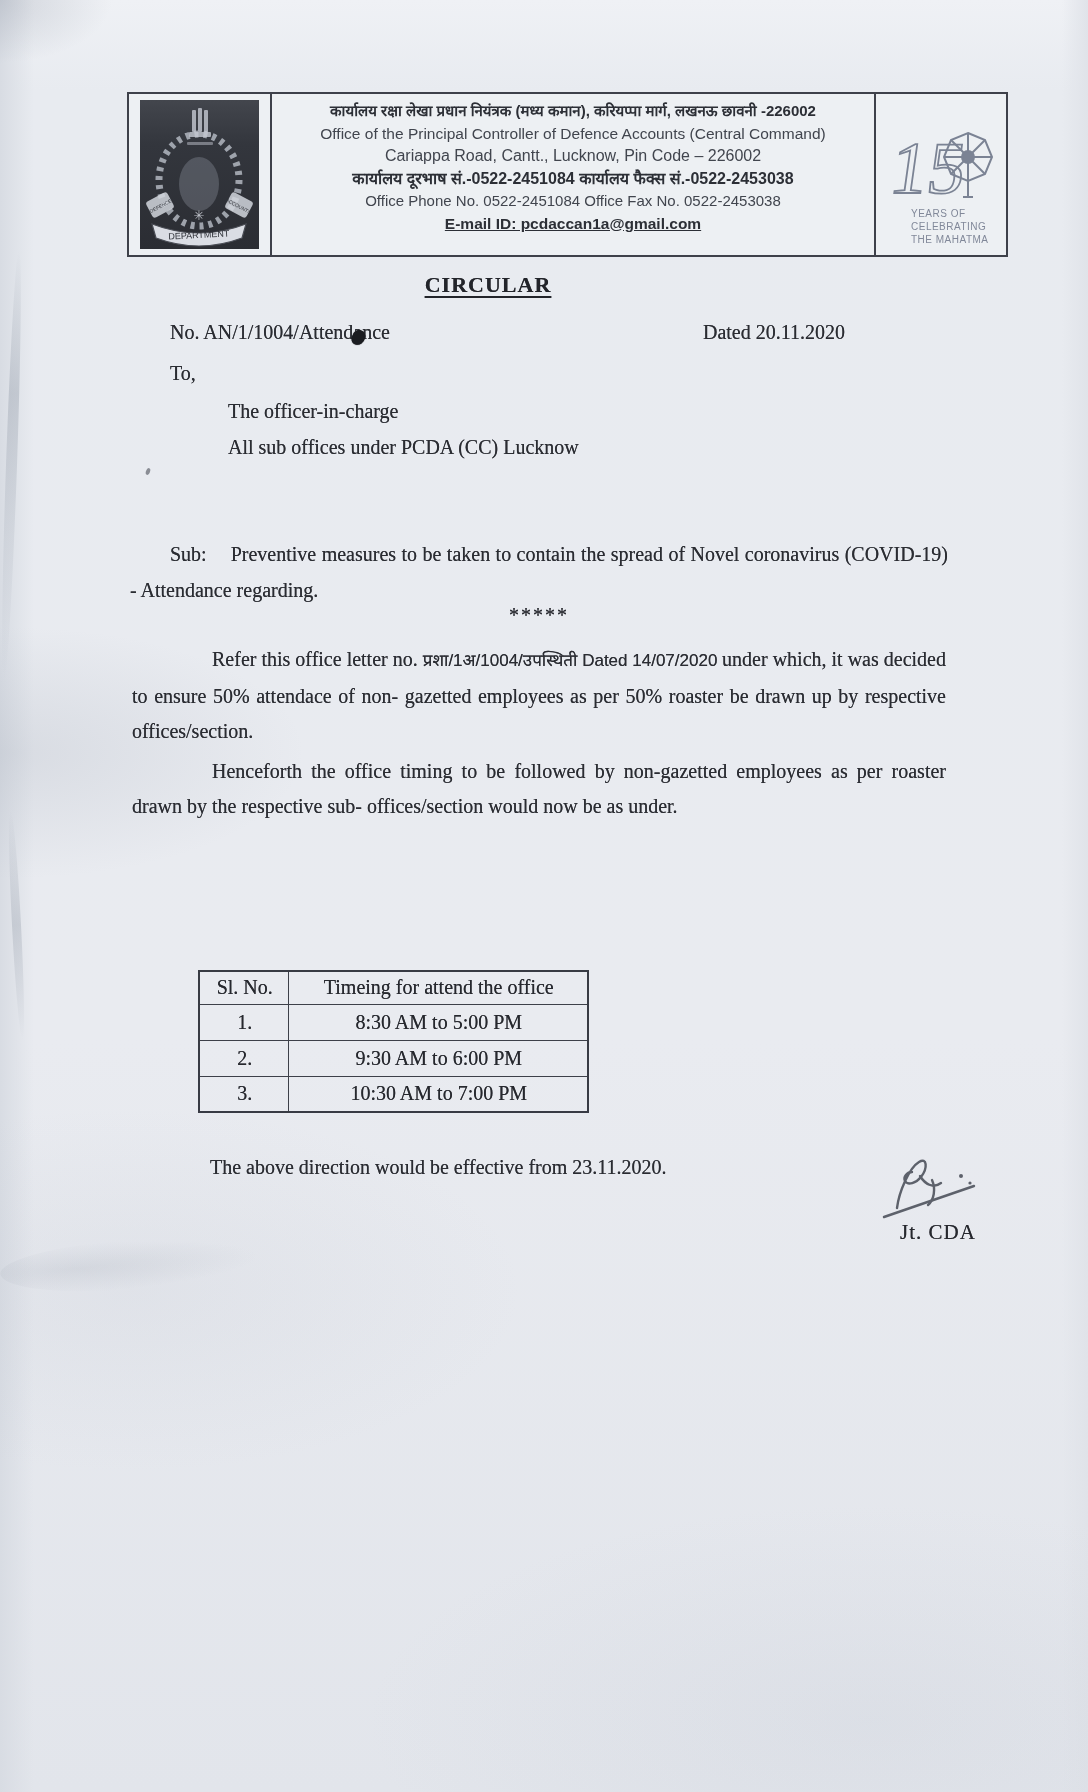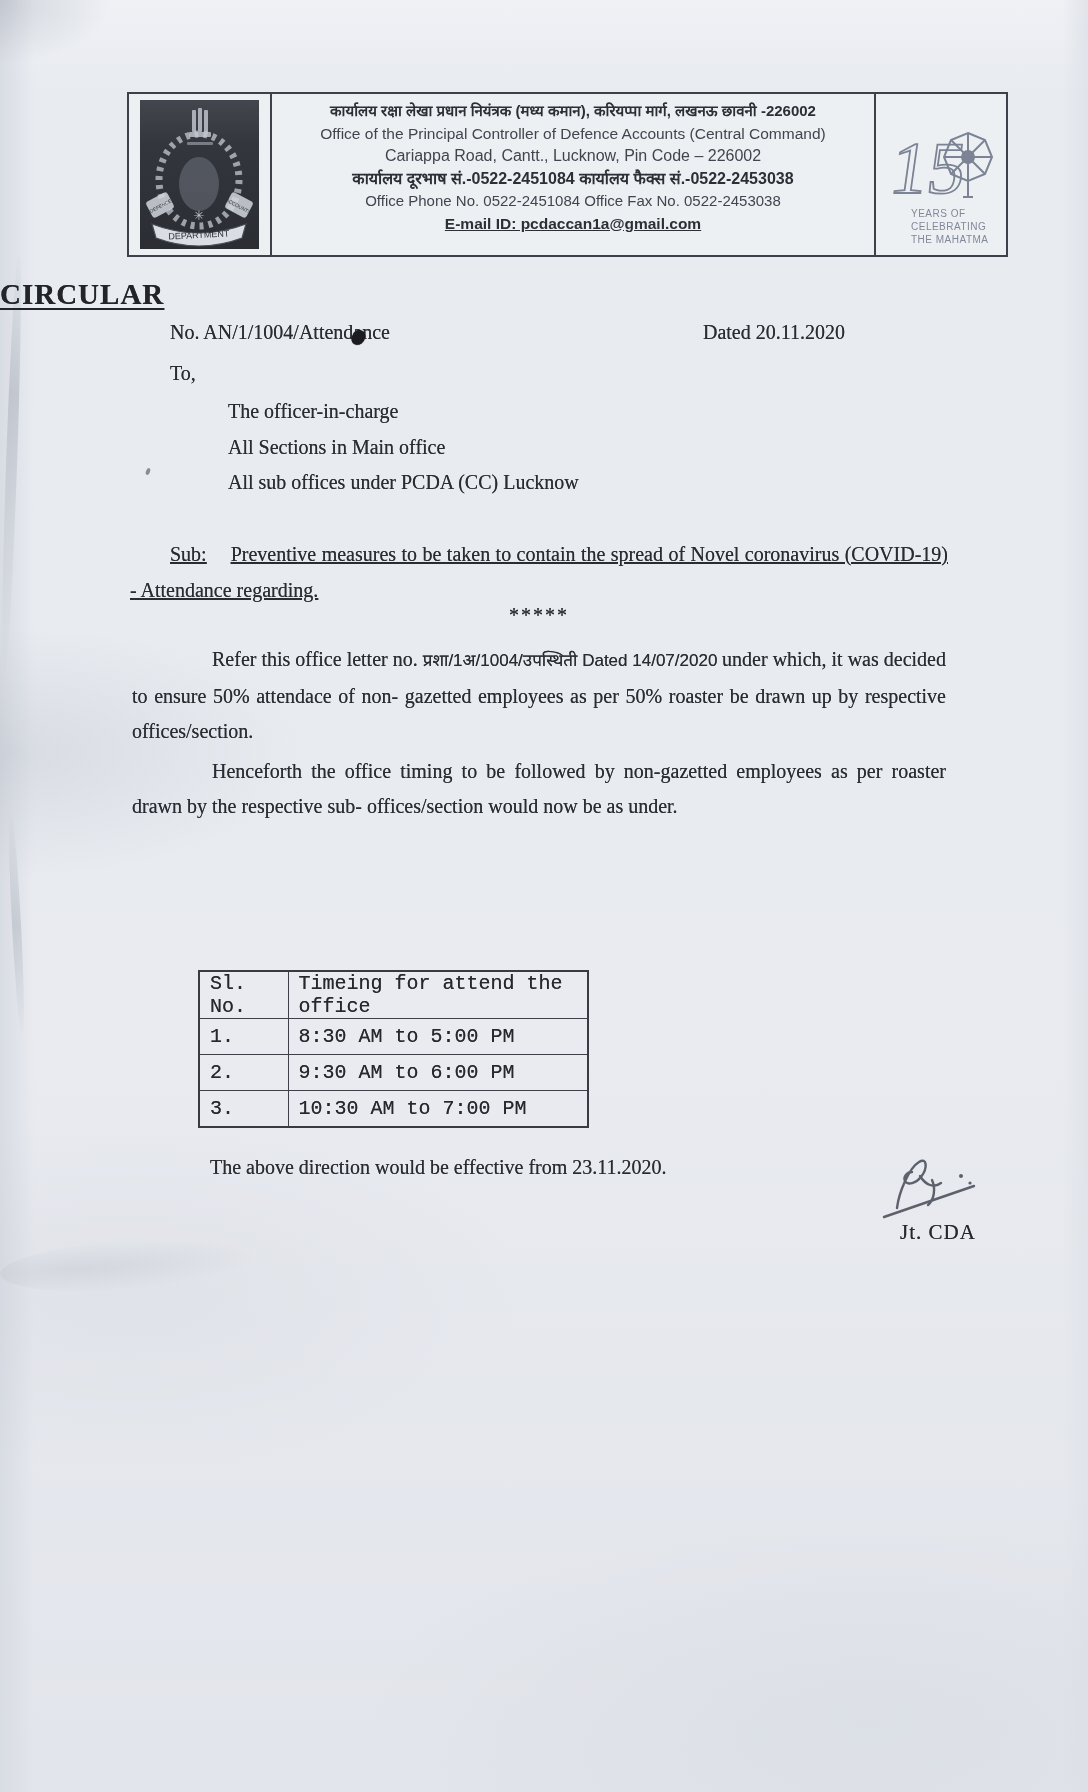--- a/index.html
+++ b/index.html
@@ -39,52 +39,52 @@
   .lh-hindi{font-weight:bold;color:#2c2f36;font-size:15px;}
   .lh-en1{font-size:15.5px;}
   .lh-addr{font-size:16px;}
   .lh-hphone{font-weight:bold;color:#2c2f36;font-size:16px;}
   .lh-phone{font-size:15px;}
   .lh-email{font-weight:bold;color:#2c2f36;font-size:15.5px;text-decoration:underline;}
   .logo-cell{width:132px;border-left:2px solid #3e414a;box-sizing:border-box;
     display:flex;align-items:center;justify-content:center;}
 
   
-  .doc-title{position:absolute;left:0;top:278px;width:976px;text-align:left;
-    font-size:29px;font-weight:bold;letter-spacing:1px;
+  .doc-title{position:absolute;left:0;top:272px;width:976px;text-align:center;
+    font-size:22px;font-weight:bold;letter-spacing:1px;
     text-decoration:underline;text-underline-offset:4px;color:#22242a;}
   .ref-row{position:absolute;left:170px;top:321px;width:675px;display:flex;
     justify-content:space-between;font-size:20px;}
   .ink-blot{position:absolute;left:352px;top:330px;width:13px;height:15px;background:#1b1c21;
     border-radius:55% 45% 60% 40%;transform:rotate(14deg);box-shadow:0 0 1px #1b1c21;}
   .speck{position:absolute;left:146px;top:468px;width:4px;height:7px;background:rgba(60,64,74,.55);
     border-radius:50%;transform:rotate(20deg);}
 
   .salutation{position:absolute;left:170px;top:362px;font-size:20px;}
   .recipients{position:absolute;left:228px;top:394px;font-size:20px;line-height:35.5px;}
 
   .subject{position:absolute;left:130px;top:536px;width:818px;font-size:20px;line-height:36px;
-    text-align:justify;text-indent:40px;text-decoration:underline;}
+    text-align:justify;text-indent:40px;}
   .sub-gap{display:inline-block;width:24px;}
   .separator{position:absolute;left:130px;top:604px;width:818px;text-align:center;
     font-size:20px;letter-spacing:2px;}
 
   .body-text{position:absolute;left:130px;top:640px;width:818px;font-size:20px;line-height:35.5px;
     text-align:justify;}
   .body-text p{margin:2px;text-indent:80px;}
   .body-text p.p2{margin-top:6px;}
   .body-text p.p3{margin-top:4px;}
   .sansref{font-family:"Liberation Sans",sans-serif;font-size:17px;}
 
   
   .timing-table{position:absolute;left:198px;top:970px;border-collapse:collapse;
     font-size:20px;color:#26282e;}
   .timing-table th,.timing-table td{
-    border:1.6px solid #3d4049;font-weight:normal;text-align:left;
-    padding:0 8px 0 10px;height:36px;box-sizing:border-box;vertical-align:middle;font-family:Liberation Mono, monospace;}
+    border:1.6px solid #3d4049;font-weight:normal;text-align:center;
+    padding:0 8px 0 10px;height:36px;box-sizing:border-box;vertical-align:middle;}
   .timing-table th{height:33px;}
   .col-sl{width:89px;}
   .col-time{width:300px;}
   .timing-table{border:2.5px solid #383b44;}
 
   .closing-line{position:absolute;left:130px;top:1150px;width:818px;font-size:20px;
     line-height:35px;text-indent:80px;}
   .signature{position:absolute;left:875px;top:1148px;}
   .signatory{position:absolute;left:900px;top:1220px;font-size:21px;letter-spacing:1px;color:#26282e;}
 
@@ -164,21 +164,20 @@
   <div class="ref-row ink">
     <span>No. AN/1/1004/Attendance</span>
     <span>Dated 20.11.2020</span>
   </div>
   <div class="ink-blot"></div>
   <div class="speck"></div>
 
   <div class="salutation ink">To,</div>
   <div class="recipients ink">
     <div>The officer-in-charge</div>
-    <div>All Sections in Main office</div>
     <div>All sub offices under PCDA (CC) Lucknow</div>
   </div>
 
   <div class="subject ink">
     <span>Sub:</span><span class="sub-gap"></span><span>Preventive measures to be taken to contain the spread of Novel coronavirus (COVID-19) - Attendance regarding.</span>
   </div>
 
   <div class="separator ink">*****</div>
 
   <div class="body-text ink">

